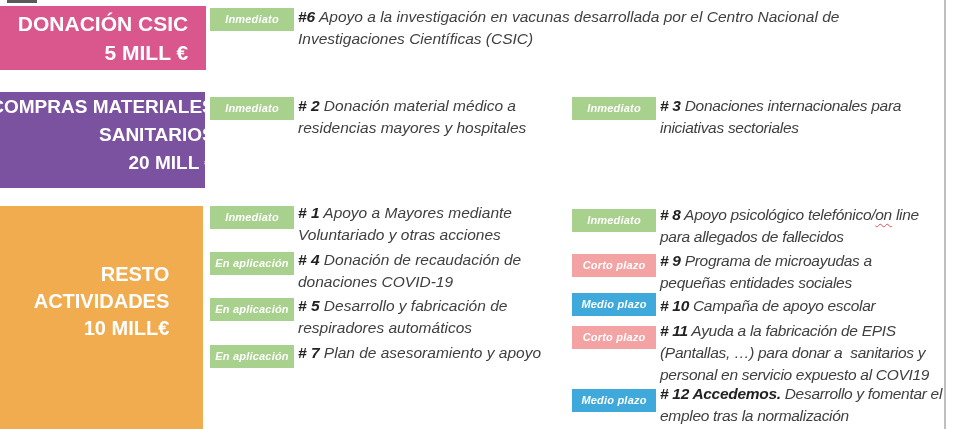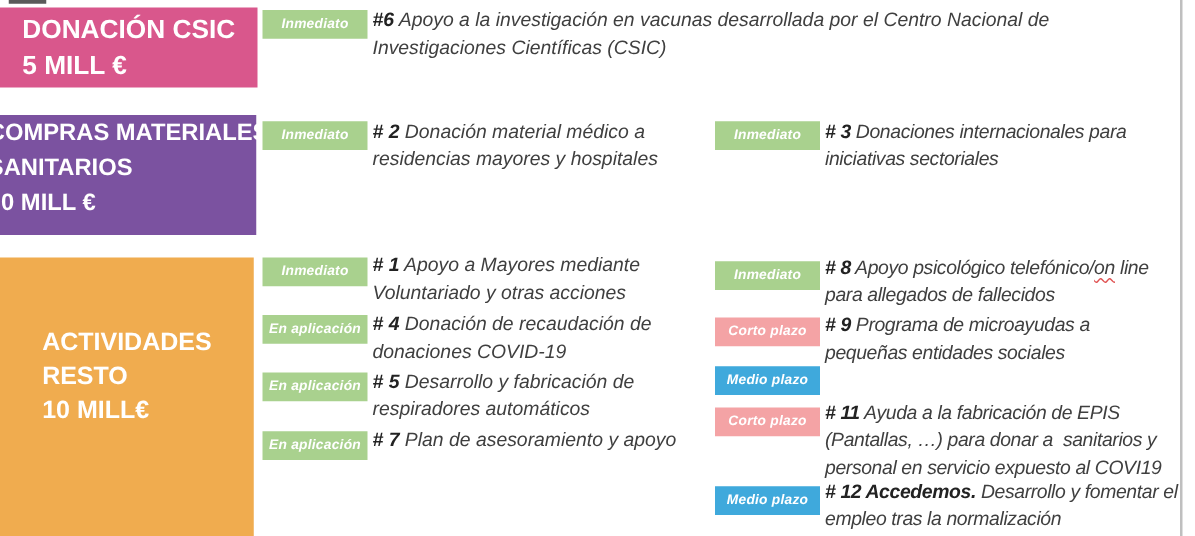--- a/index.html
+++ b/index.html
@@ -11,21 +11,21 @@
     font-family:"Liberation Sans","DejaVu Sans",sans-serif;
   }
   
   .right-border{position:absolute;top:0;left:944px;width:2px;height:429px;background:var(--border-line,#bfbfbf);}
   .top-mark{position:absolute;top:0;left:7px;width:30px;height:3px;background:#5a5a5a;}
 
   
   .cat{
     position:absolute;left:0;
     display:flex;flex-direction:column;align-items:center;justify-content:center;
-    color:#fff;font-weight:700;text-align:left;
+    color:#fff;font-weight:700;text-align:right;
   }
   .cat .ln{display:block;white-space:pre;}
   .cat-pink{top:6px;width:206px;height:64px;background:var(--pink-box,#d9578c);font-size:21px;line-height:29px;}
   .cat-purple{top:92px;width:205px;height:96px;background:var(--purple-box,#7b52a0);font-size:19px;line-height:28px;}
   .cat-purple .inner{transform:translateY(-5px);}
   .cat-orange{top:206px;width:203px;height:223px;background:var(--orange-box,#f0ac4f);font-size:20px;line-height:27px;}
   .cat-orange .inner{transform:translateY(-16px);}
 
   
   .item{position:absolute;}
@@ -67,22 +67,22 @@
   <div class="cat cat-purple">
     <div class="inner">
         <span class="ln">COMPRAS MATERIALES</span>
         <span class="ln">SANITARIOS</span>
         <span class="ln">20 MILL €</span>
       </div>
   </div>
 
   <div class="cat cat-orange">
     <div class="inner">
+        <span class="ln">RESTO</span>
         <span class="ln">ACTIVIDADES</span>
-        <span class="ln">RESTO</span>
         <span class="ln">10 MILL€</span>
       </div>
   </div>
 
   <div class="item col-left" style="left:210px;top:6px;">
     <span class="tag green" style="top:2px;">Inmediato</span>
     <div class="txt">
       <span class="ln"><b>#6</b><span> Apoyo a la investigación en vacunas desarrollada por el Centro Nacional de</span></span>
       <span class="ln">Investigaciones Científicas (CSIC)</span>
     </div>
@@ -146,20 +146,23 @@
   <div class="item col-right" style="left:572px;top:250px;">
     <span class="tag pink" style="top:4px;">Corto plazo</span>
     <div class="txt">
       <span class="ln"><b># 9</b><span> Programa de microayudas a</span></span>
       <span class="ln">pequeñas entidades sociales</span>
     </div>
   </div>
 
   <div class="item col-right" style="left:572px;top:295px;">
     <span class="tag blue" style="top:-2px;">Medio plazo</span>
+    <div class="txt">
+      <span class="ln"><b># 10</b><span> Campaña de apoyo escolar</span></span>
+    </div>
   </div>
 
   <div class="item col-right" style="left:572px;top:320px;">
     <span class="tag pink" style="top:6px;">Corto plazo</span>
     <div class="txt">
       <span class="ln"><b># 11</b><span> Ayuda a la fabricación de EPIS</span></span>
       <span class="ln">(Pantallas, …) para donar a  sanitarios y</span>
       <span class="ln">personal en servicio expuesto al COVI19</span>
     </div>
   </div>

